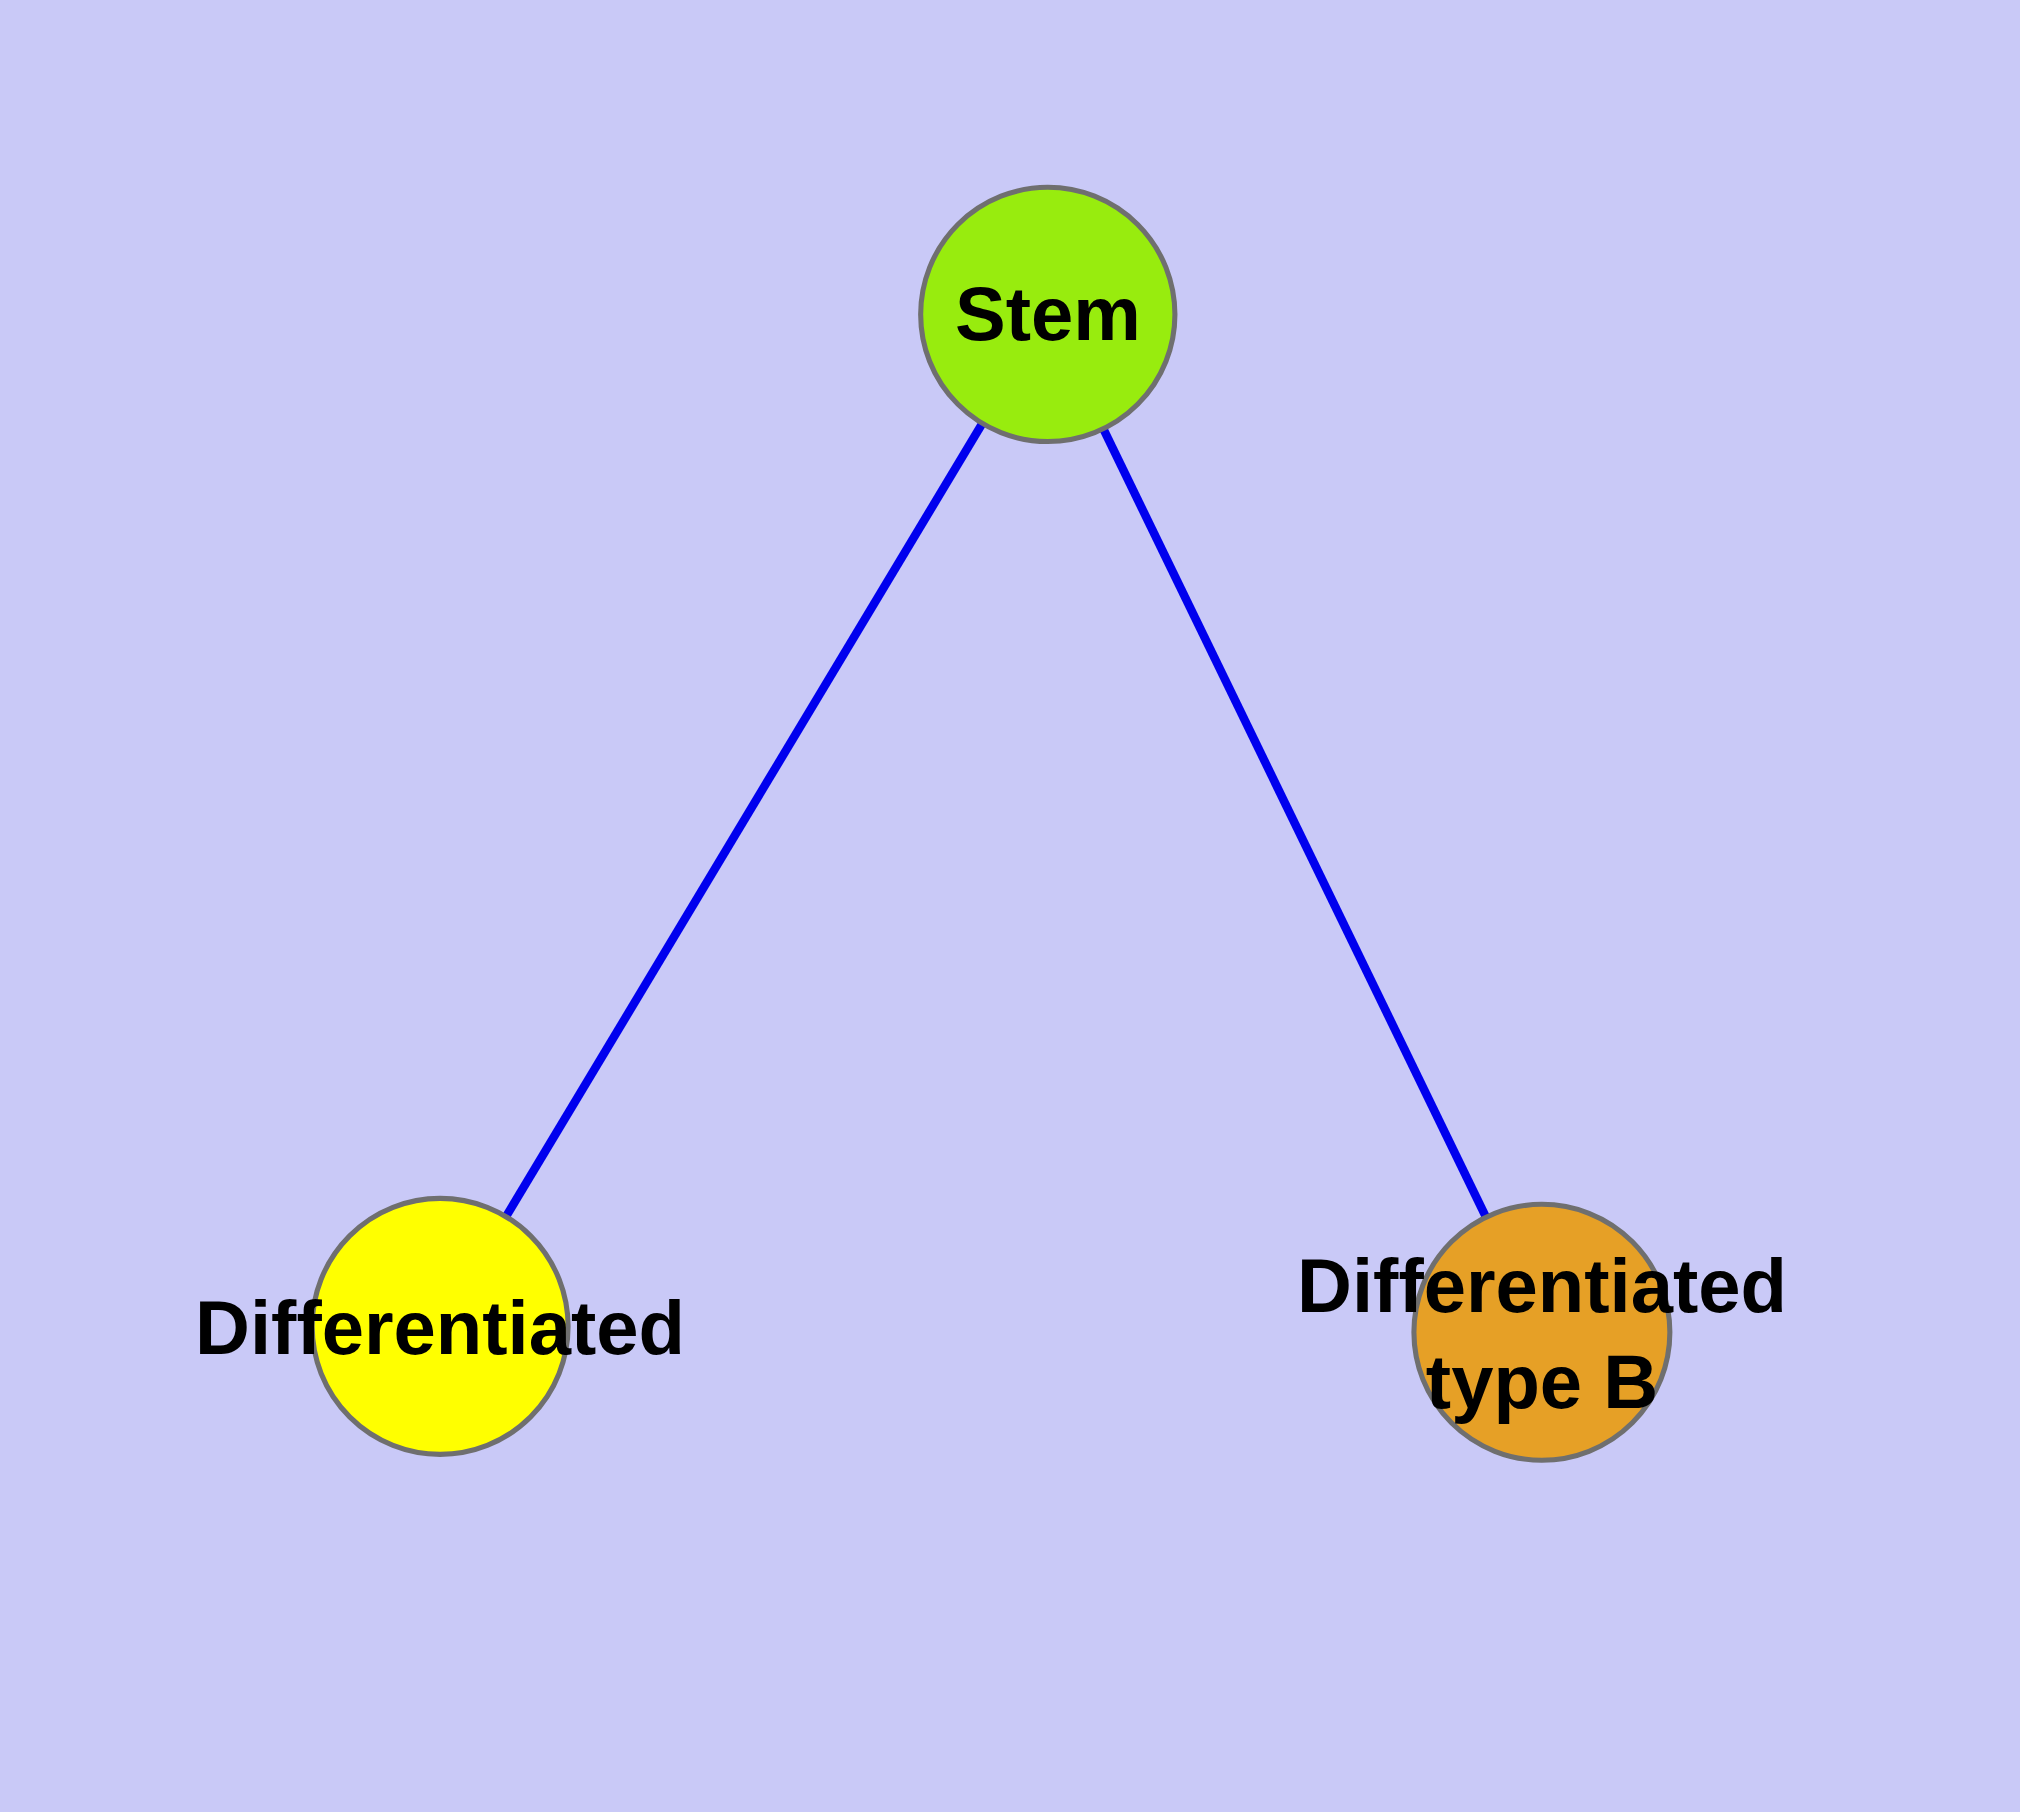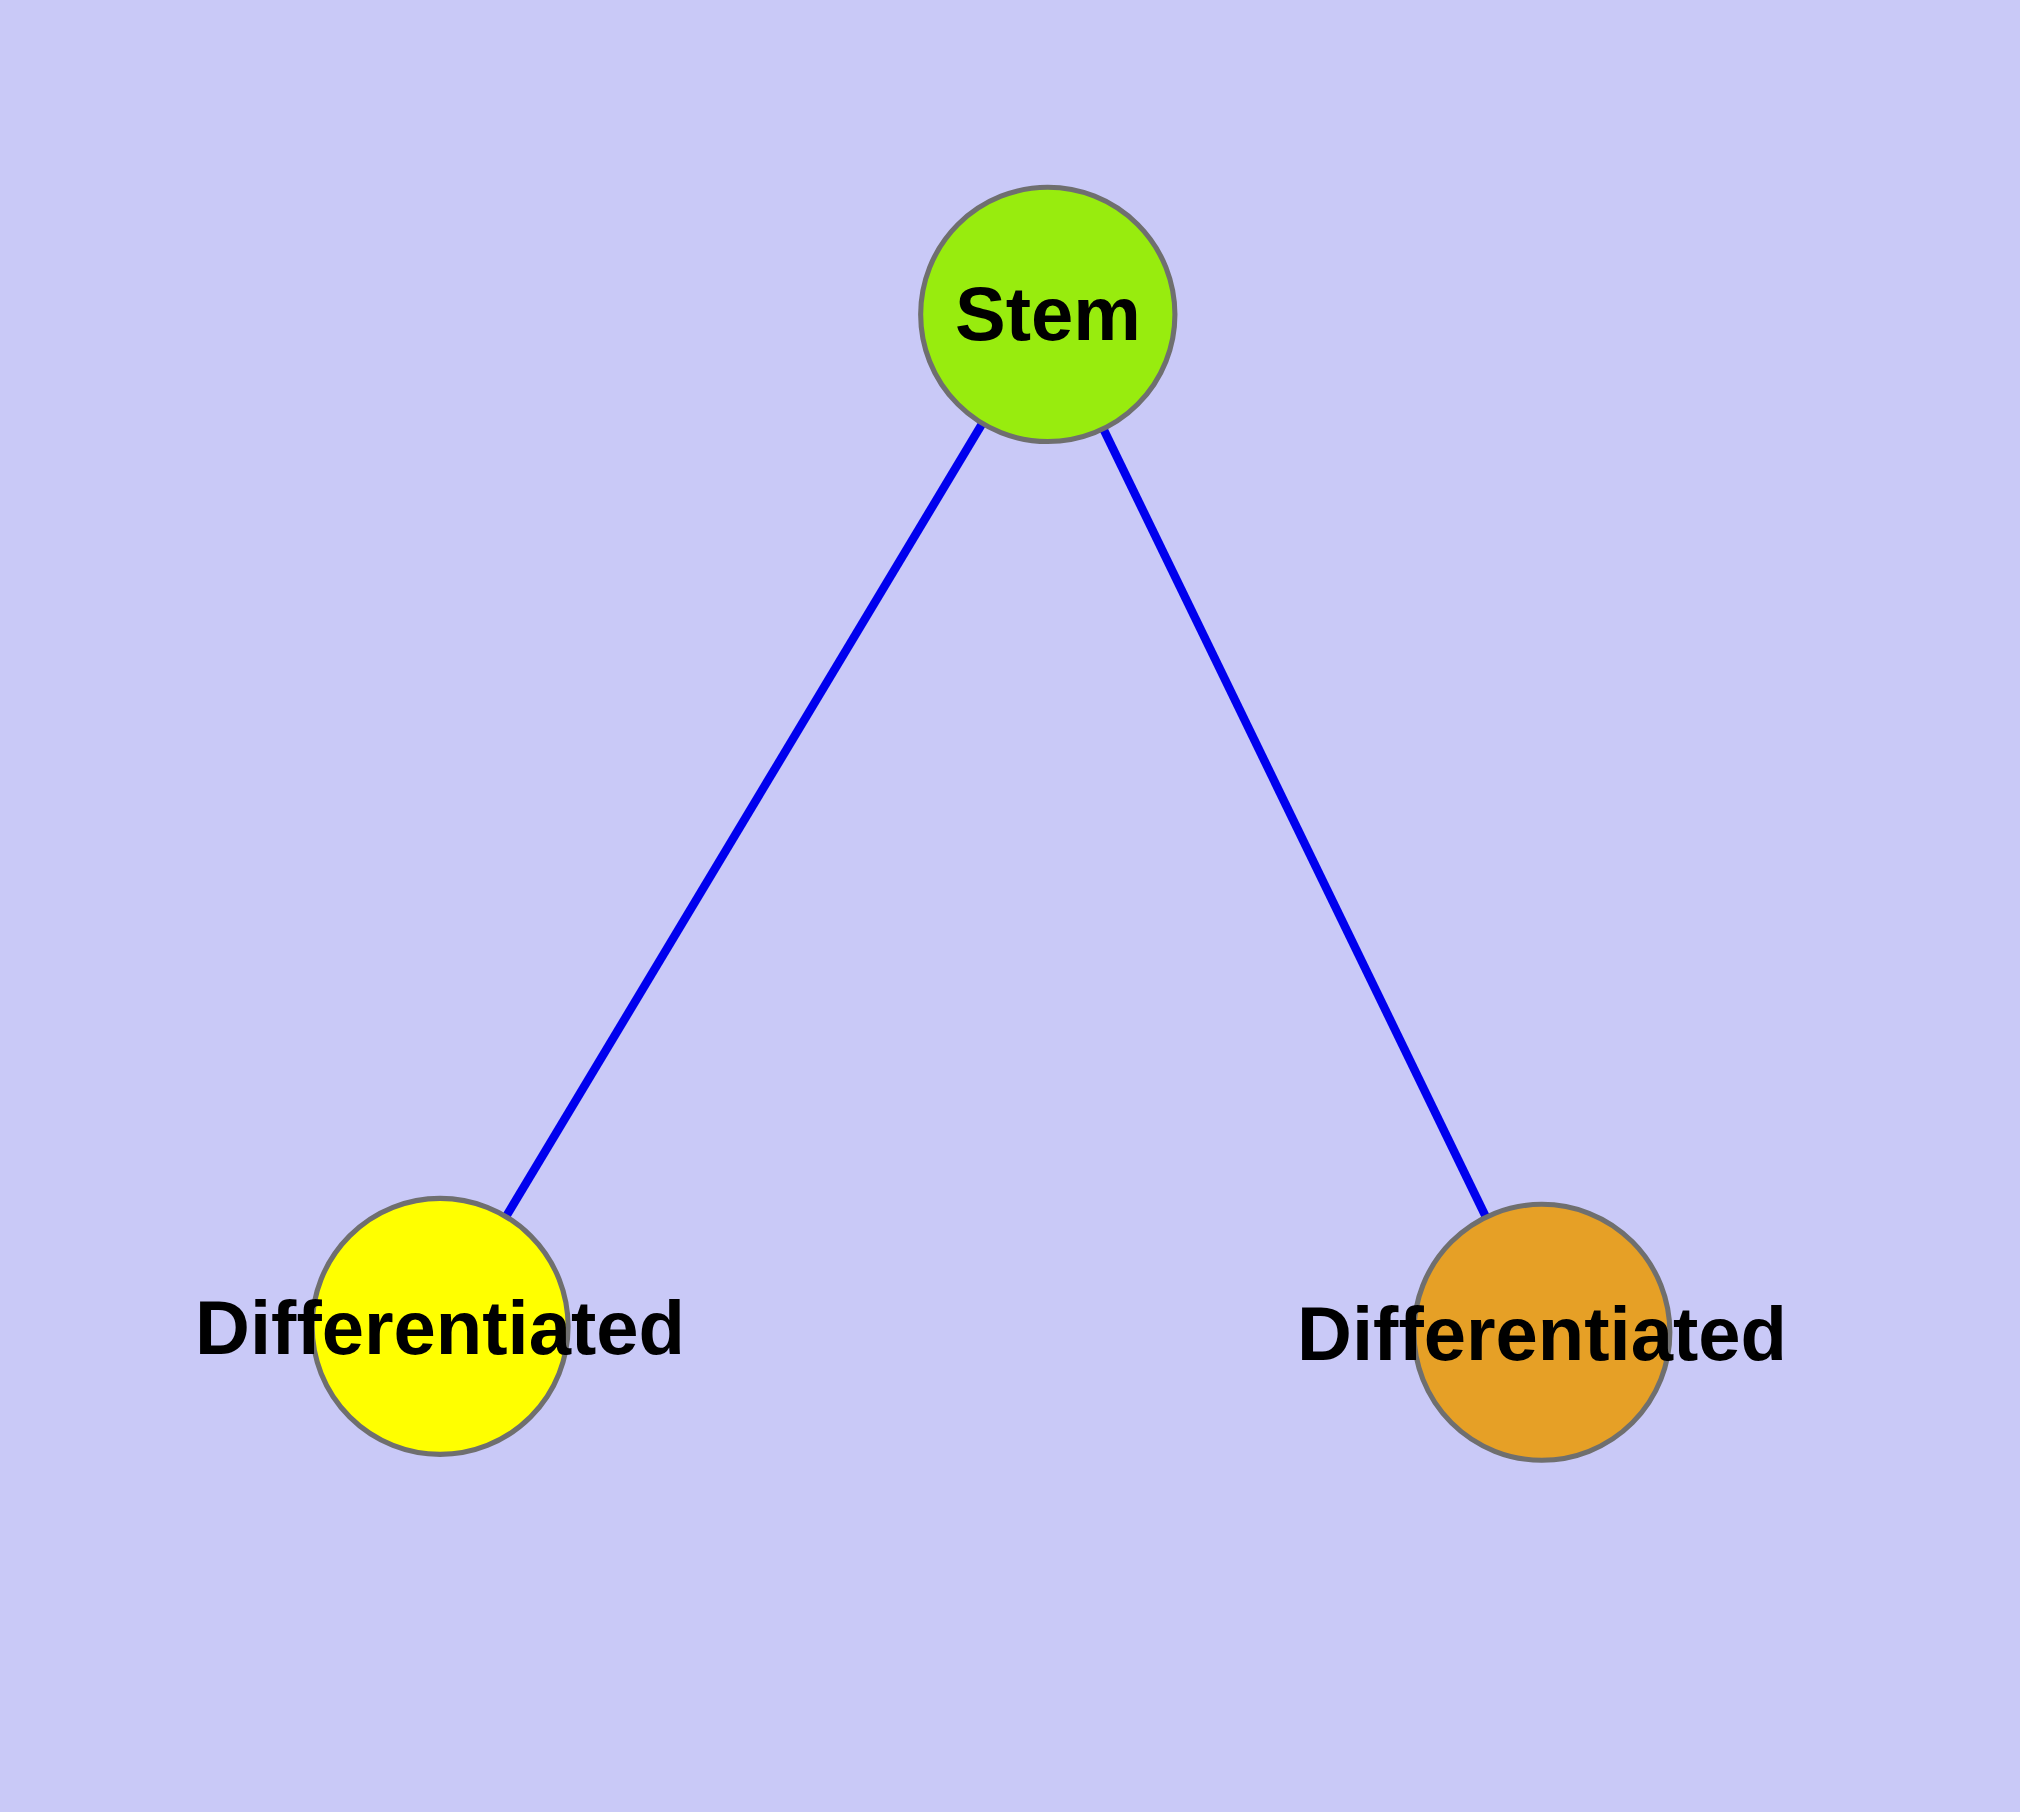--- a/index.html
+++ b/index.html
@@ -60,16 +60,17 @@
   <div class="node-label" style="left:1048px; top:314px;">
     <span>Stem</span>
   </div>
 
   <div class="node-label" style="left:440px; top:1328px;">
     <span>Differentiated</span>
   </div>
 
   <div class="node-label" style="left:1542px; top:1334px;">
     <span>Differentiated</span>
+    <span>type B</span>
   </div>
 
 </div>
 
 
 </body></html>

